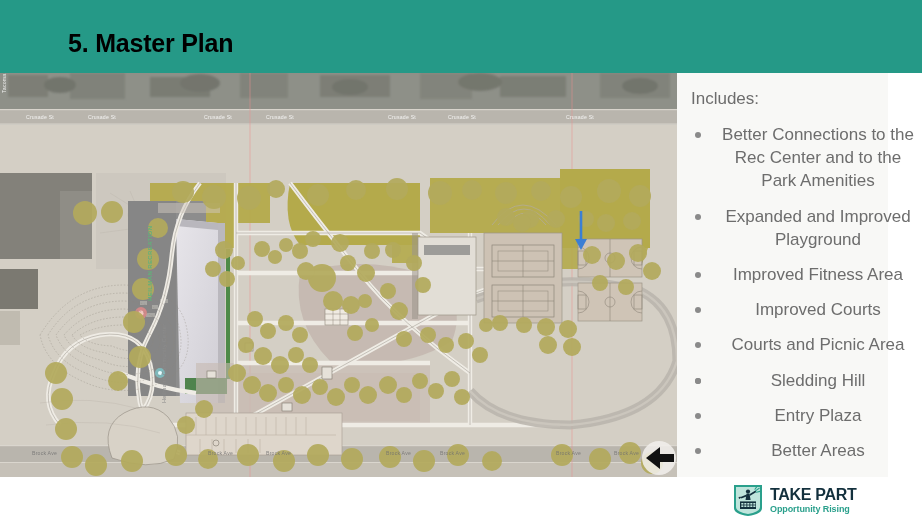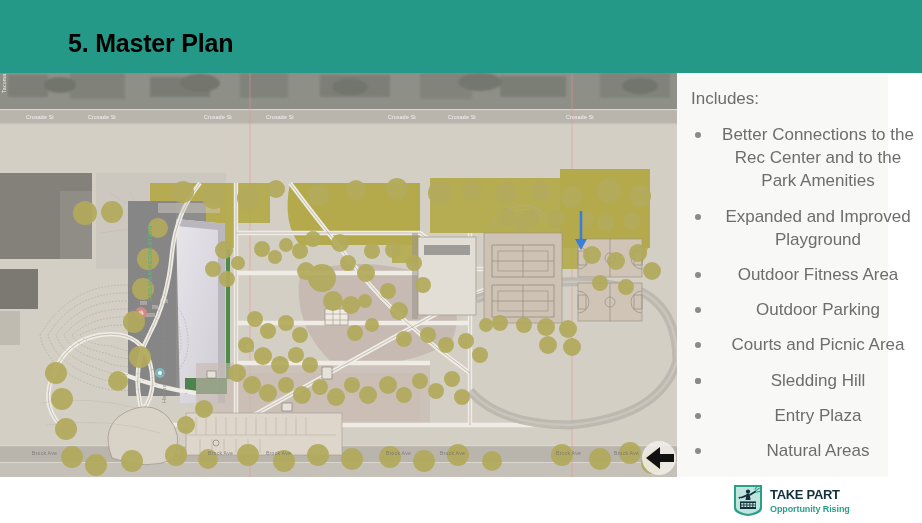--- a/index.html
+++ b/index.html
@@ -34,21 +34,21 @@
   #bullet-list li{position:relative;padding-left:34px;font-size:17px;color:#6d6d6d;
       line-height:23.2px;margin:12px 0 0 0;text-align:center;}
   #bullet-list li .dot{position:absolute;left:10px;top:9px;width:6px;height:6px;
       border-radius:50%;background:#8a8a8a;}
 
   
   #footer{position:absolute;left:677px;top:477px;width:245px;height:46px;background:#ffffff;}
   #logo{position:absolute;left:53px;top:4px;width:136px;height:38px;}
   #logo-mark{position:absolute;left:0;top:1px;width:36px;height:36px;}
   #logo-text{position:absolute;left:40px;top:5px;}
-  #logo-title{font-size:13px;font-weight:bold;color:#13303d;letter-spacing:-0.3px;
+  #logo-title{font-size:16px;font-weight:bold;color:#13303d;letter-spacing:-0.3px;
       line-height:17px;font-family:"Liberation Sans",sans-serif;}
   #logo-sub{font-size:9px;font-weight:bold;color:#2aa08c;letter-spacing:-0.1px;
       line-height:11px;margin-top:1px;font-family:"Liberation Sans",sans-serif;}
 
   #map-footer-strip{position:absolute;left:0;top:477px;width:677px;height:46px;background:#ffffff;}
 </style>
 </head>
 <body>
 
 <div id="slide">
@@ -453,44 +453,44 @@
       <li>
         <span class="dot"></span>
         <span>Better Connections to the Rec Center and to the Park Amenities</span>
       </li>
       <li>
         <span class="dot"></span>
         <span>Expanded and Improved Playground</span>
       </li>
       <li>
         <span class="dot"></span>
-        <span>Outdoor Fitness Area</span>
-      </li>
-      <li>
-        <span class="dot"></span>
-        <span>Outdoor Parking</span>
+        <span>Improved Fitness Area</span>
+      </li>
+      <li>
+        <span class="dot"></span>
+        <span>Improved Courts</span>
       </li>
       <li>
         <span class="dot"></span>
         <span>Courts and Picnic Area</span>
       </li>
       <li>
         <span class="dot"></span>
       </li>
       <li>
         <span class="dot"></span>
         <span>Sledding Hill</span>
       </li>
       <li>
         <span class="dot"></span>
         <span>Entry Plaza</span>
       </li>
       <li>
         <span class="dot"></span>
-        <span>Natural Areas</span>
+        <span>Better Areas</span>
       </li>
     </ul>
   </div>
 
   <div id="footer">
     <div id="logo">
       <svg id="logo-mark" viewBox="0 0 36 36">
         <path d="M4 3 H32 V26 Q32 32 18 34 Q4 32 4 26 Z" fill="#2aa08c"></path>
         <path d="M6 5 H30 V25 Q30 30 18 32 Q6 30 6 25 Z" fill="#bfe5dc"></path>
         <g fill="#13303d">

